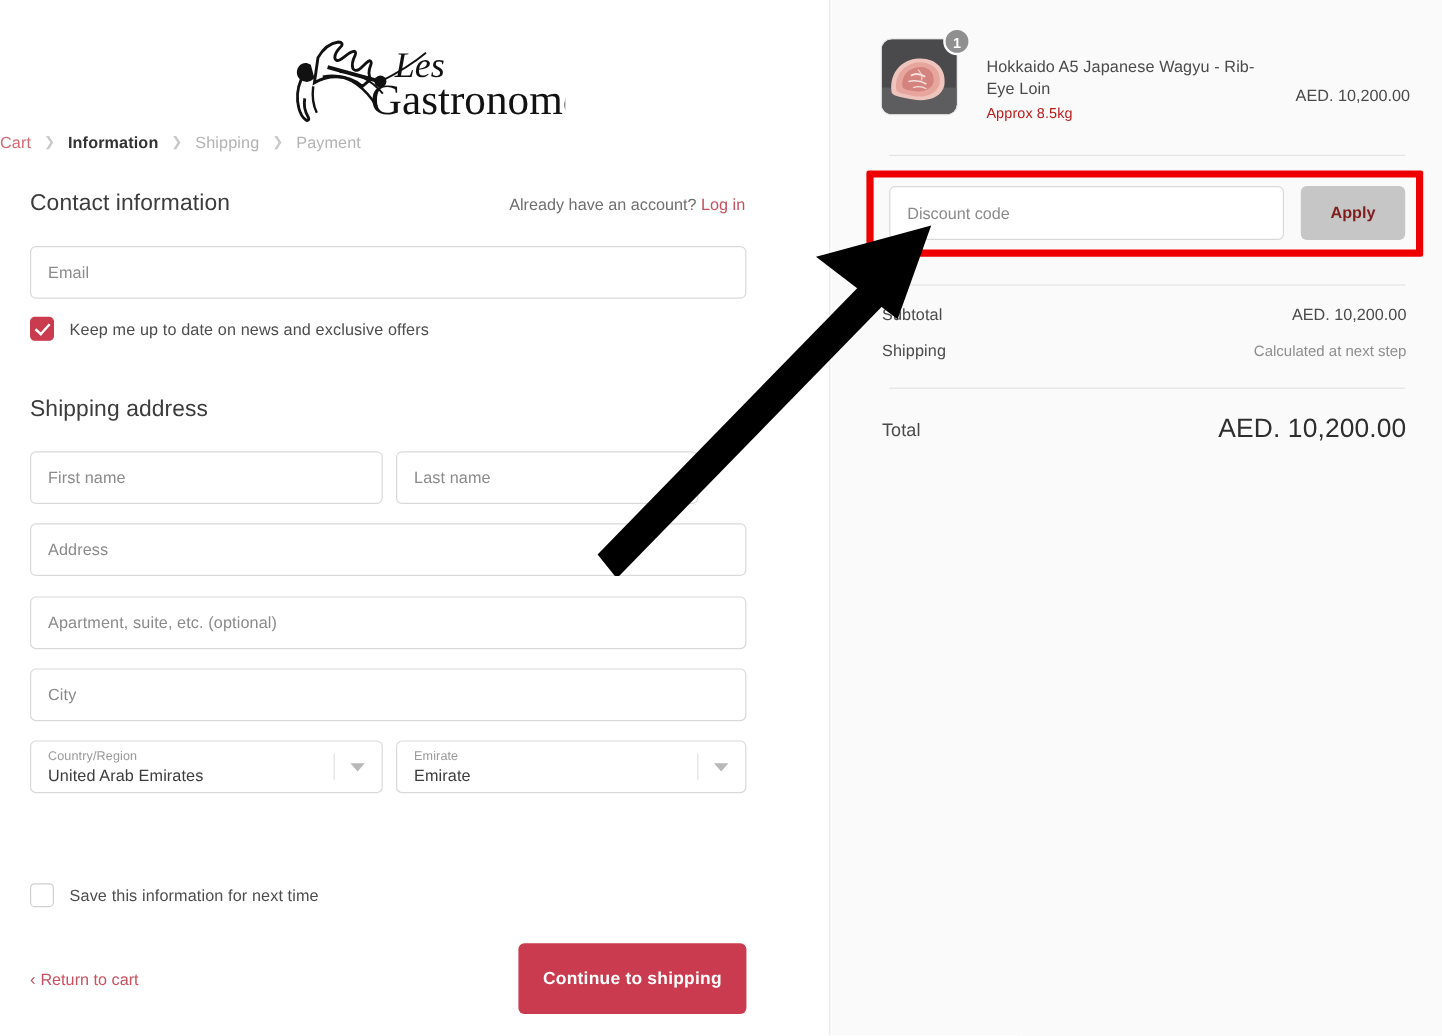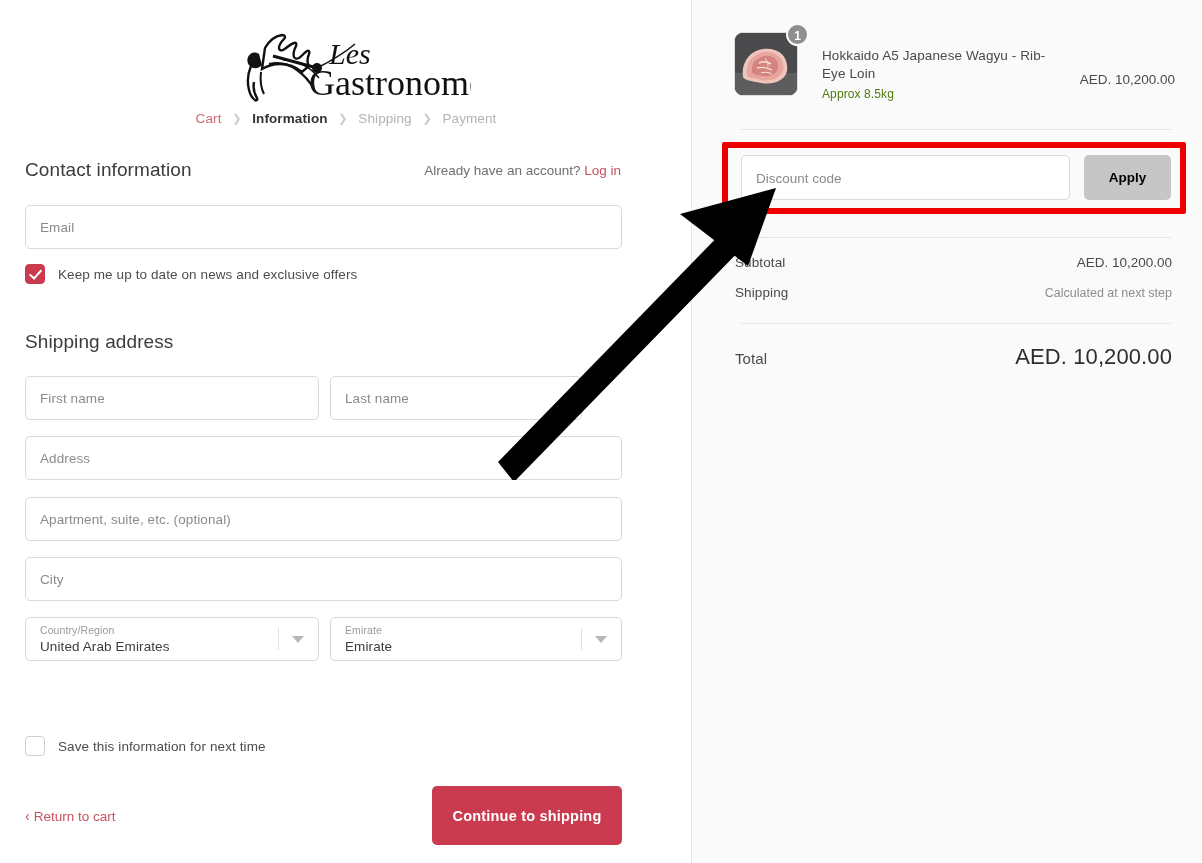--- a/index.html
+++ b/index.html
@@ -36,21 +36,21 @@
     left: 0; top: 20px;
     width: 692px;
     text-align: center;
   }
   .logo-svg { display: inline-block; vertical-align: middle; }
 
   .breadcrumb {
     position: absolute;
     left: 0; top: 111px;
     width: 692px;
-    text-align: center;
+    text-align: left;
     font-size: 13.5px;
     white-space: nowrap;
   }
   .crumb { letter-spacing: .1px; }
   .crumb-link { color: #d06a73; }
   .crumb-current { color: #333333; font-weight: bold; }
   .crumb-dim { color: #b3b3b3; }
   .crumb-sep {
     color: #c9c9c9;
     font-size: 11px;
@@ -288,21 +288,21 @@
   }
   .item-title {
     font-size: 13.5px;
     color: #4a4a4a;
     line-height: 18px;
     letter-spacing: .1px;
   }
   .item-variant {
     margin-top: 4px;
     font-size: 12px;
-    color: #4d7c0f;
+    color: #b91c1c;
     letter-spacing: .1px;
   }
   .item-price {
     position: absolute;
     right: 0; top: 40px;
     font-size: 13.5px;
     color: #4a4a4a;
     white-space: nowrap;
   }
 
@@ -333,21 +333,21 @@
     font-size: 13.5px;
     color: #8b8b8b;
   }
   #apply-btn {
     position: absolute;
     left: 1084px; top: 155px;
     width: 87px; height: 45px;
     background: #c6c6c6;
     border: none;
     border-radius: 5px;
-    color: #000000;
+    color: #7f1d1d;
     font-size: 13.5px;
     font-weight: bold;
     font-family: "Liberation Sans", sans-serif;
     cursor: default;
   }
 
   .sum-row {
     position: absolute;
     left: 735px;
     width: 437px;

